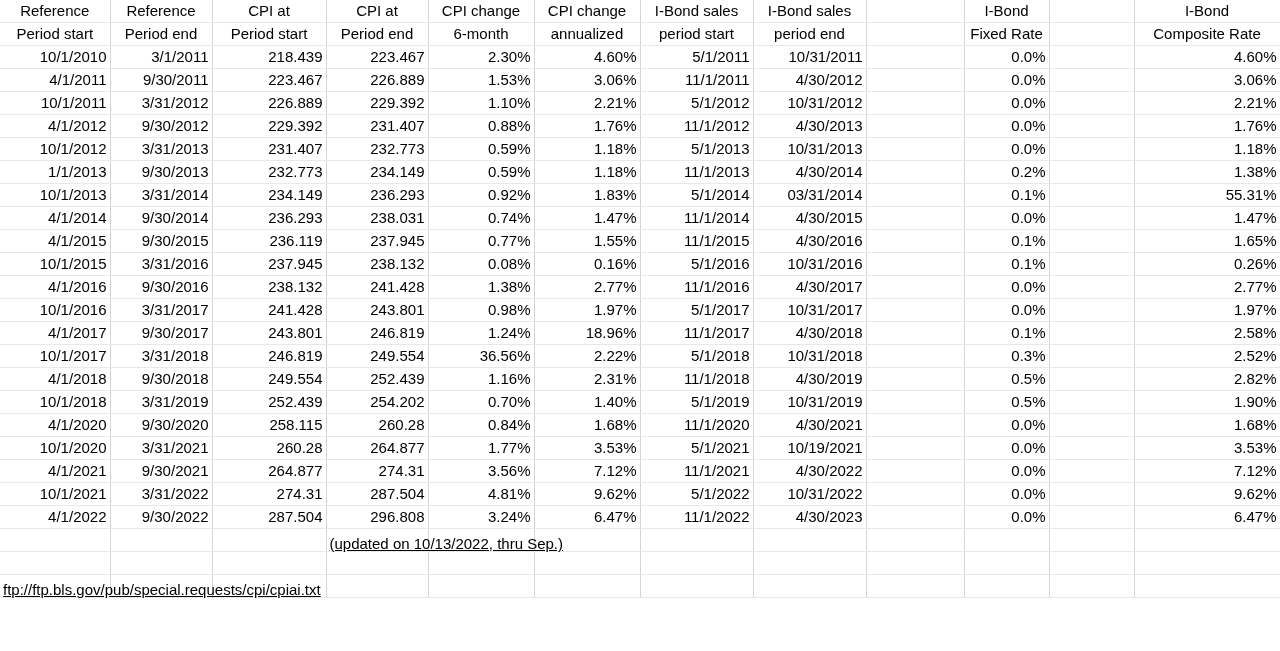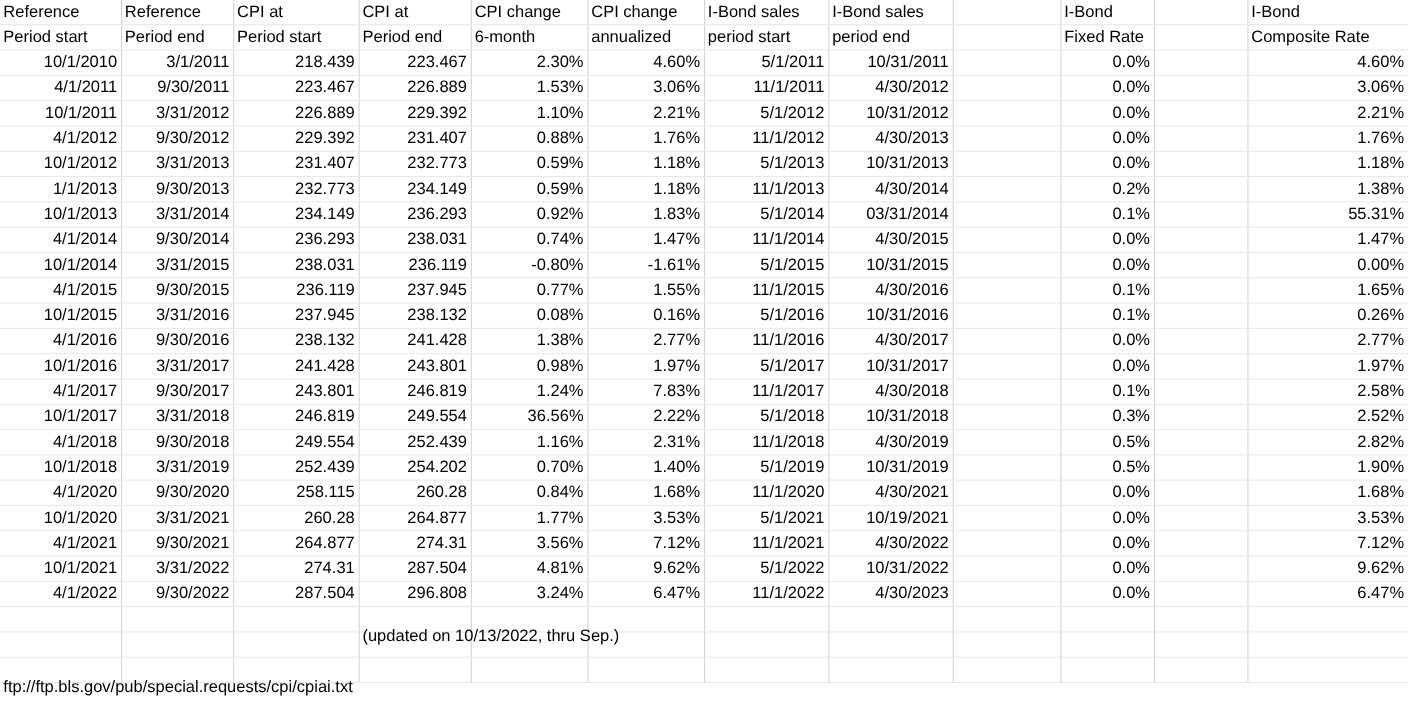--- a/index.html
+++ b/index.html
@@ -40,31 +40,32 @@
   col.c3  { width: 102px; }
   col.c4  { width: 106px; }
   col.c5  { width: 106px; }
   col.c6  { width: 113px; }
   col.c7  { width: 113px; }
   col.c8  { width:  98px; }
   col.c9  { width:  85px; }
   col.c10 { width:  85px; }
   col.c11 { width: 146px; }
   .num      { text-align: right; }
-  .left     { text-align: left; }
+  .left     { text-align: center; }
   .blank    { }
 
   
   td.spill { position: relative; }
   td.spill > span {
     position: absolute;
     left: 3px;
-    top: 16px;
+    top: 4px;
     white-space: nowrap;
     line-height: 22px;
+    text-decoration: underline;
   }
 </style>
 </head>
 <body>
 
 <table class="sheet">
   <colgroup>
     <col class="c0">
       <col class="c1">
       <col class="c2">
@@ -213,34 +214,20 @@
         <td class="num">0.74%</td>
         <td class="num">1.47%</td>
         <td class="num">11/1/2014</td>
         <td class="num">4/30/2015</td>
         <td class="num"></td>
         <td class="num">0.0%</td>
         <td class="num"></td>
         <td class="num">1.47%</td>
       </tr>
       <tr>
-        <td class="num">10/1/2014</td>
-        <td class="num">3/31/2015</td>
-        <td class="num">238.031</td>
-        <td class="num">236.119</td>
-        <td class="num">-0.80%</td>
-        <td class="num">-1.61%</td>
-        <td class="num">5/1/2015</td>
-        <td class="num">10/31/2015</td>
-        <td class="num"></td>
-        <td class="num">0.0%</td>
-        <td class="num"></td>
-        <td class="num">0.00%</td>
-      </tr>
-      <tr>
         <td class="num">4/1/2015</td>
         <td class="num">9/30/2015</td>
         <td class="num">236.119</td>
         <td class="num">237.945</td>
         <td class="num">0.77%</td>
         <td class="num">1.55%</td>
         <td class="num">11/1/2015</td>
         <td class="num">4/30/2016</td>
         <td class="num"></td>
         <td class="num">0.1%</td>
@@ -288,21 +275,21 @@
         <td class="num">0.0%</td>
         <td class="num"></td>
         <td class="num">1.97%</td>
       </tr>
       <tr>
         <td class="num">4/1/2017</td>
         <td class="num">9/30/2017</td>
         <td class="num">243.801</td>
         <td class="num">246.819</td>
         <td class="num">1.24%</td>
-        <td class="num">7.83%</td>
+        <td class="num">18.96%</td>
         <td class="num">11/1/2017</td>
         <td class="num">4/30/2018</td>
         <td class="num"></td>
         <td class="num">0.1%</td>
         <td class="num"></td>
         <td class="num">2.58%</td>
       </tr>
       <tr>
         <td class="num">10/1/2017</td>
         <td class="num">3/31/2018</td>

